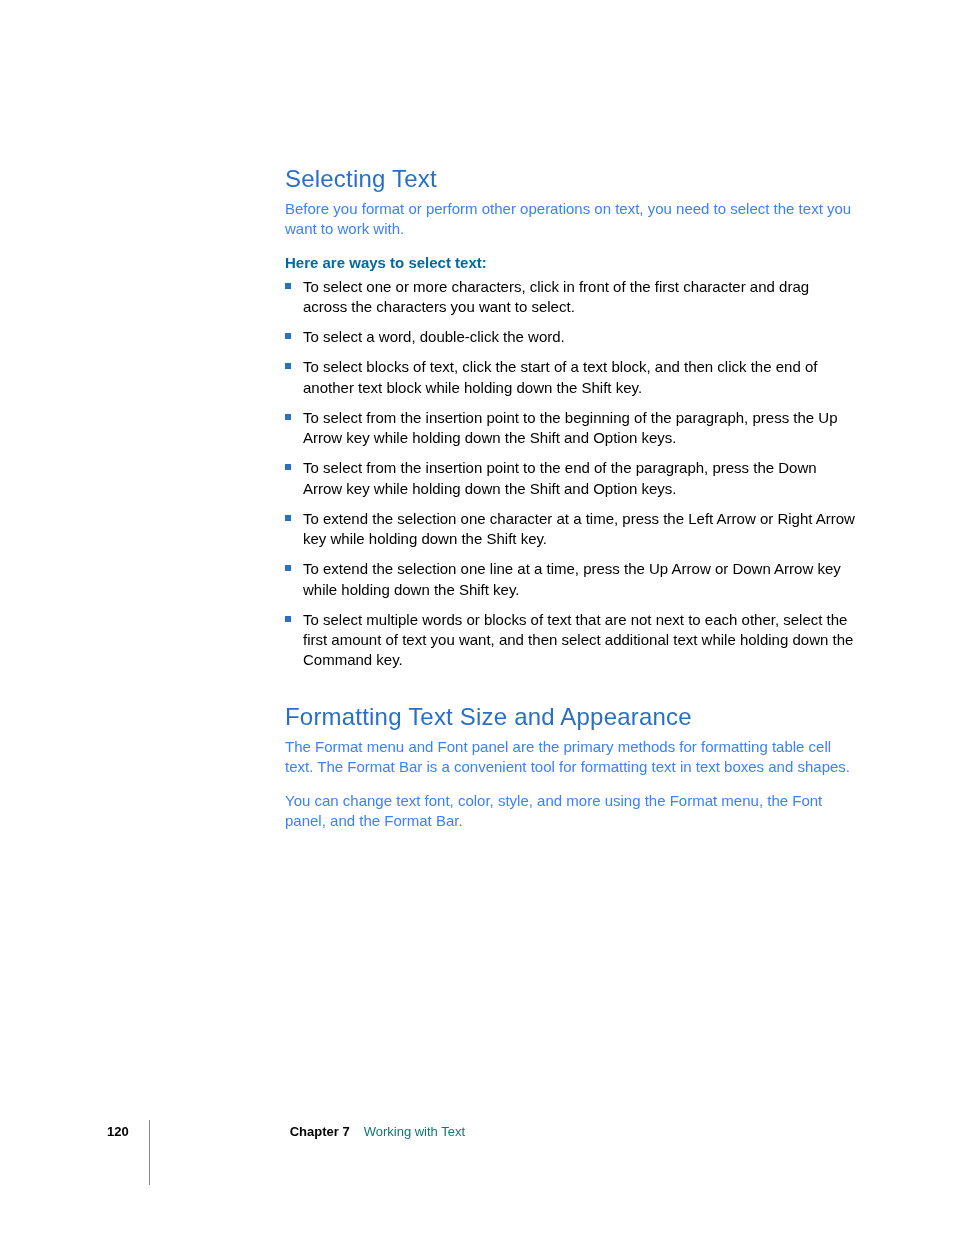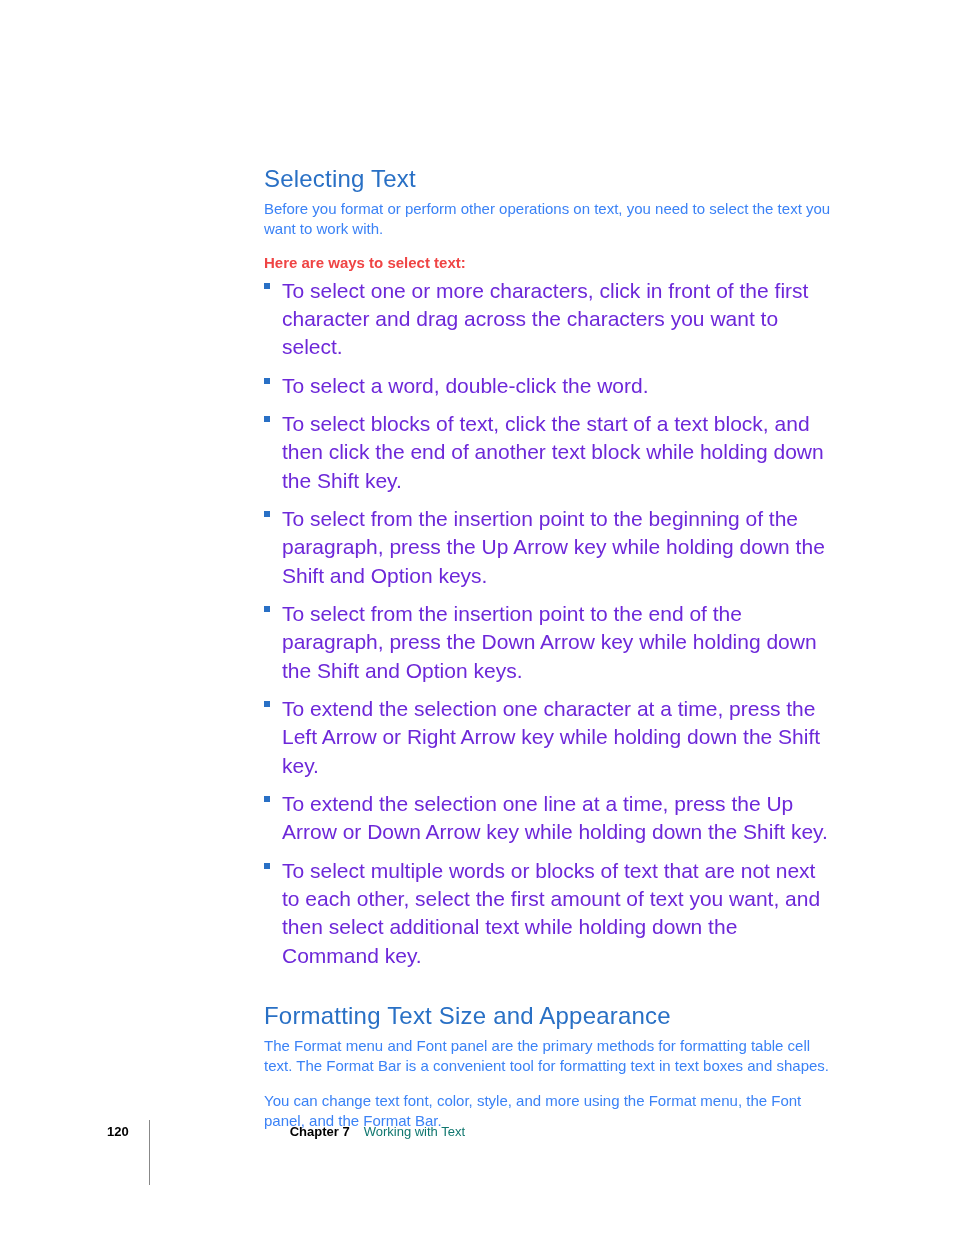--- a/index.html
+++ b/index.html
@@ -10,55 +10,55 @@
     body {
       width: 954px;
       height: 1235px;
       background: #ffffff;
       font-family: "Myriad Pro", "Helvetica Neue", Arial, sans-serif;
       position: relative;
       color: #000000;
     }
     .content {
       position: absolute;
-      left: 264px;
+      left: 285px;
       top: 165px;
       width: 572px;
     }
     .section-heading {
       color: #2970c5;
       font-size: 24px;
       font-weight: 400;
       margin-bottom: 6px;
       letter-spacing: 0.2px;
     }
     .body-text {
       font-size: 15px;
       line-height: 1.35;
       color: #3b82f6;
       margin-bottom: 14px;
     }
     .subhead {
       font-size: 15px;
       font-weight: 700;
-      color: #ef4444;
+      color: #0369a1;
       margin-top: 14px;
       margin-bottom: 6px;
     }
     .bullet-list {
       list-style: none;
       padding: 0;
       margin: 0;
     }
     .bullet-item {
       position: relative;
       padding-left: 18px;
-      font-size: 21px;
+      font-size: 15px;
       line-height: 1.35;
-      color: #6d28d9;
+      color: #000000;
       margin-bottom: 10px;
     }
     .bullet-item::before {
       content: "";
       position: absolute;
       left: 0;
       top: 6px;
       width: 6px;
       height: 6px;
       background: #2970c5;

